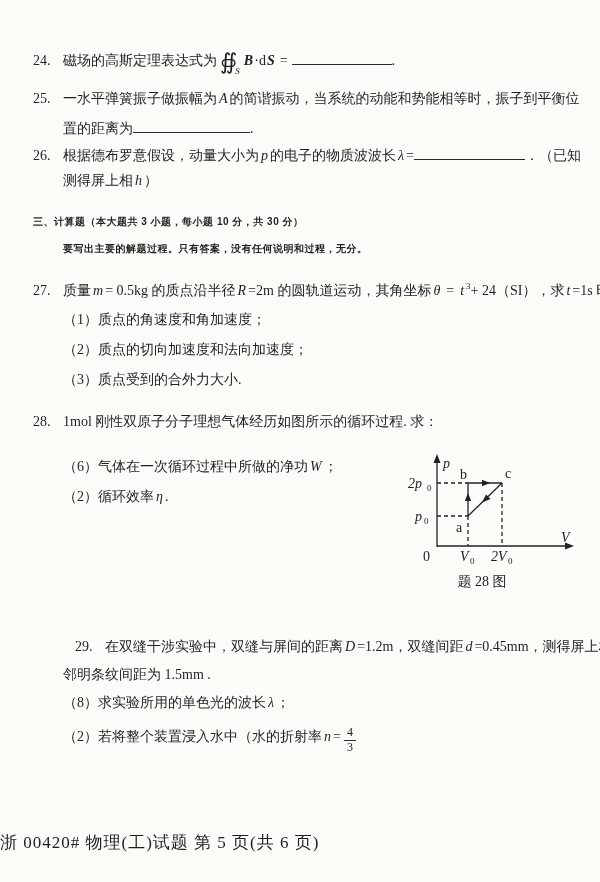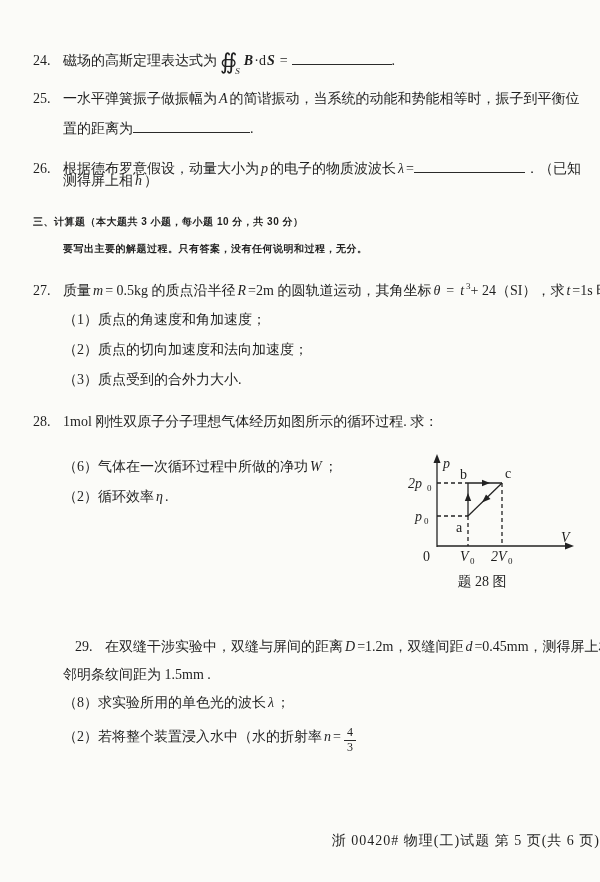--- a/index.html
+++ b/index.html
@@ -22,39 +22,39 @@
   .oiint{font-family:"DejaVu Sans",sans-serif;font-size:22px;vertical-align:-4px;margin-left:3px;}
   .oiint-sub{font-size:9px;font-style:italic;vertical-align:-9px;margin-left:-2px;margin-right:3px;}
   sup{font-size:9px;}
   .heading,.note{
     font-family:"Liberation Sans","DejaVu Sans",sans-serif;
     font-weight:bold;font-size:10px;letter-spacing:0.5px;
   }
   .frac{display:inline-block;vertical-align:-10px;text-align:center;font-size:12px;line-height:1.15;margin:0 3px;}
   .fnum{display:block;border-bottom:1px solid #2a2a2a;padding:0 3px;}
   .fden{display:block;}
-  .footer{position:absolute;top:832px;left:0;width:600px;text-align:right;font-size:14px;letter-spacing:1px;}
+  .footer{position:absolute;top:832px;left:0;width:600px;text-align:left;font-size:17px;letter-spacing:1px;}
   .diagram{position:absolute;left:398px;top:450px;width:190px;height:142px;}
   .diagram svg{display:block;}
 </style>
 </head>
 <body>
 
 <div class="line" style="top:48px;">
   <span class="qnum">24.</span><span>磁场的高斯定理表达式为</span><span class="oiint">∯</span><span class="oiint-sub">S</span><span class="bi">B</span><span>·</span><span>d</span><span class="bi">S</span><span class="eq">=</span><span class="blank w100"></span><span>.</span>
 </div>
 
 <div class="line" style="top:90px;">
   <span class="qnum">25.</span><span>一水平弹簧振子做振幅为</span><span class="it">A</span><span>的简谐振动，当系统的动能和势能相等时，振子到平衡位</span>
 </div>
 <div class="line cont" style="top:118px;">
   <span>置的距离为</span><span class="blank w117"></span><span>.</span>
 </div>
 
-<div class="line" style="top:158px;">
+<div class="line" style="top:145px;">
   <span class="qnum">26.</span><span>根据德布罗意假设，动量大小为</span><span class="it">p</span><span>的电子的物质波波长</span><span class="it">λ</span><span>=</span><span class="blank w111"></span><span>．（已知</span>
 </div>
 <div class="line cont" style="top:172px;">
   <span>测得屏上相</span><span class="it">h</span><span>）</span>
 </div>
 
 <div class="line heading" style="top:216px;">三、计算题（本大题共 3 小题，每小题 10 分，共 30 分）</div>
 <div class="line cont note" style="top:243px;">要写出主要的解题过程。只有答案，没有任何说明和过程，无分。</div>
 
 <div class="line" style="top:281px;">

